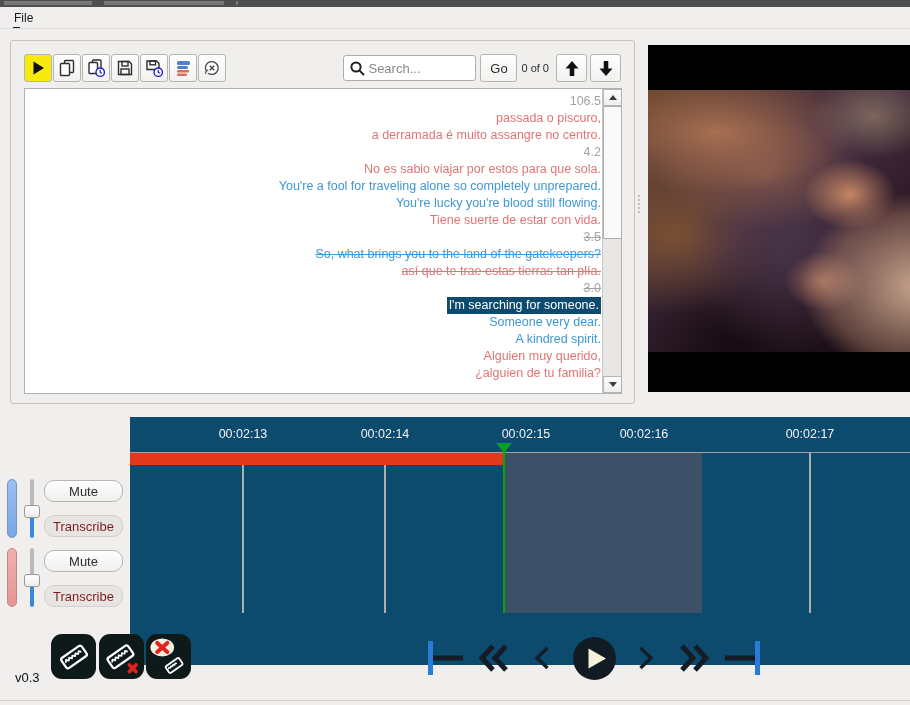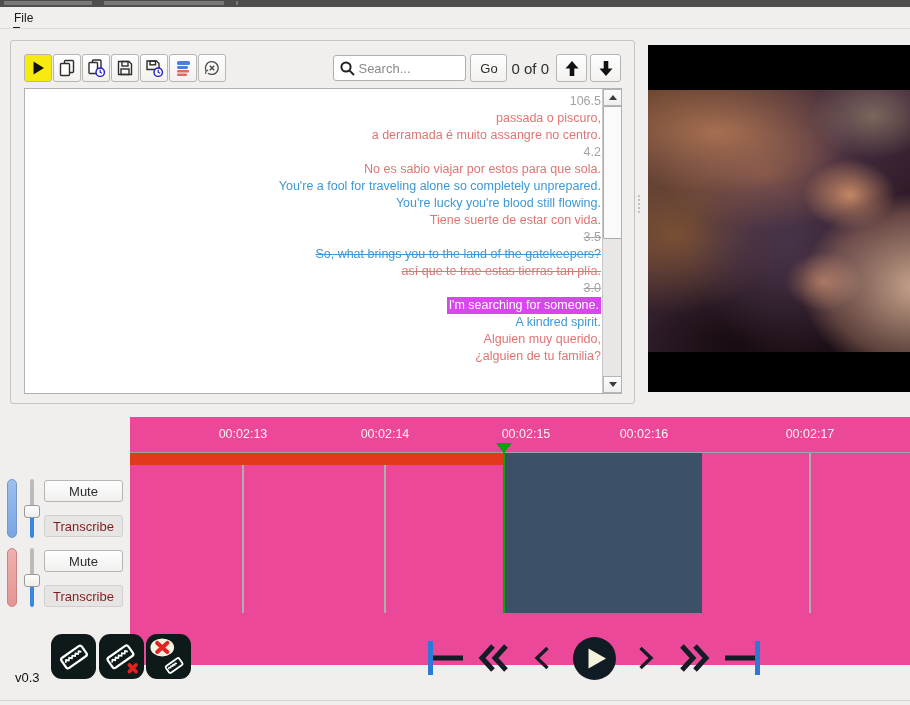--- a/index.html
+++ b/index.html
@@ -22,32 +22,32 @@
     background:linear-gradient(#fefefe,#f2f1f0); display:flex; align-items:center; justify-content:center;
   }
   .tbtn.yellow { background:#f7ea0e; }
   
   .searchbar { position:absolute; right:13px; top:14px; height:26px; display:flex; align-items:center; }
   .search-field { position:relative; width:133px; height:26px; border:1px solid #b0aeac; border-radius:3px; background:#fff; }
   .search-field svg { position:absolute; left:5px; top:4px; }
   .search-field input { position:absolute; left:24px; top:1px; width:104px; height:22px; border:0; outline:none; font-family:"Liberation Sans",sans-serif; font-size:13px; color:#444; background:transparent; }
   .search-field input::placeholder { color:#8c8a88; }
   .go-btn { margin-left:4px; width:37px; height:28px; border:1px solid #b7b5b2; border-radius:3px; background:linear-gradient(#fefefe,#f2f1f0); font-size:13px; color:#2d2d2d; display:flex; align-items:center; justify-content:center; }
-  .match-count { margin:0 4px; font-size:15px; color:#2d2d2d; white-space:nowrap;text-align:center; }
+  .match-count { margin:0 4px; font-size:11px; color:#2d2d2d; white-space:nowrap;text-align:center; }
   .nav-btn { width:31px; height:28px; border:1px solid #b7b5b2; border-radius:3px; background:linear-gradient(#fefefe,#f2f1f0); display:flex; align-items:center; justify-content:center; margin-left:3px; }
   
   .listbox { position:absolute; left:13px; top:47px; width:598px; height:306px; background:#fff; border:1px solid #b3b1af; overflow:hidden; }
   .lines { position:absolute; left:0; top:0; width:576px; padding:4px 0 0 8px; }
   .ln { height:17px; line-height:17px; font-size:12.5px; white-space:nowrap;text-align:right; }
   .ln span { display:inline-block; }
   .c-g span { color:#a5a3a1; }
   .c-r span { color:#e17473; }
   .c-b span { color:#3f97d3; }
   .st span { text-decoration:line-through; }
-  .sel span { background:#d946ef; color:#fff; padding:0 2px; }
+  .sel span { background:#0c4a6e; color:#fff; padding:0 2px; }
   
   .vscroll { position:absolute; right:0; top:0; width:19px; height:304px; background:#e9e7e5; border-left:1px solid #c9c7c5; }
   .sc-btn { position:absolute; left:0; width:19px; height:17px; background:linear-gradient(#fdfdfd,#f0efee); border:1px solid #b7b5b2; display:flex; align-items:center; justify-content:center; }
   .sc-up { top:0; }
   .sc-down { bottom:0; }
   .sc-thumb { position:absolute; left:0; top:17px; width:19px; height:133px; background:#fbfafa; border:1px solid #aeacaa; border-radius:1px; }
   .tri-up { width:0; height:0; border-left:4px solid transparent; border-right:4px solid transparent; border-bottom:5px solid #3c3c3c; }
   .tri-down { width:0; height:0; border-left:4px solid transparent; border-right:4px solid transparent; border-top:5px solid #3c3c3c; }
   
   .splitter { position:absolute; left:637px; top:195px; width:4px; height:26px; display:flex; flex-direction:column; gap:2px; align-items:center; }
@@ -62,38 +62,38 @@
       radial-gradient(66px 50px at 77% 40%, rgba(210,145,105,.9), transparent 70%),
       radial-gradient(55px 42px at 67% 73%, rgba(195,135,105,.75), transparent 70%),
       radial-gradient(190px 85px at 26% 16%, rgba(180,120,85,.85), transparent 72%),
       radial-gradient(150px 80px at 44% 32%, rgba(155,100,75,.65), transparent 70%),
       radial-gradient(120px 150px at 52% 58%, rgba(72,52,72,.95), transparent 78%),
       radial-gradient(150px 110px at 10% 55%, rgba(135,88,48,.75), transparent 72%),
       radial-gradient(230px 130px at 35% 97%, rgba(22,10,16,.95), transparent 82%),
       linear-gradient(135deg, #63402a 0%, #473043 45%, #2f1b28 70%, #140b12 100%);
   }
   
-  .timeline { position:absolute; left:130px; top:417px; width:780px; height:248px; background:#ec4899; }
+  .timeline { position:absolute; left:130px; top:417px; width:780px; height:248px; background:#0c4a6e; }
   .ruler { position:absolute; left:0; top:0; width:780px; height:36px; }
   .ts { position:absolute; top:10px; transform:translateX(-50%); color:#f2f2f2; font-size:12.5px; white-space:nowrap; }
   .wave-topline { position:absolute; left:0; top:35px; width:780px; height:1px; background:#a3a3a3; }
   .grid { position:absolute; top:36px; width:2px; height:160px; background:#aeaeae; }
   .clip-blue { position:absolute; left:374px; top:36px; width:198px; height:160px; background:#3c5168; }
   .progress-red { position:absolute; left:0; top:36px; width:374px; height:12px; background:#e2391d; }
   .playhead-line { position:absolute; left:373px; top:26px; width:2px; height:170px; background:#0ba30b; }
   .playhead-tri { position:absolute; left:366px; top:26px; width:0; height:0; border-left:8px solid transparent; border-right:8px solid transparent; border-top:10px solid #0ba30b; }
   
   .meter { position:absolute; left:7px; width:10px; height:59px; border-radius:5px; }
   .meter.blue { background:linear-gradient(180deg,#9cc0ef,#79a5e3); border:1px solid #7796c4; }
   .meter.pink { background:linear-gradient(180deg,#f0b0ae,#e39693); border:1px solid #c48583; }
   .vslider { position:absolute; left:24px; width:16px; height:59px; }
   .vtrack-top { position:absolute; left:6px; top:0; width:4px; height:28px; background:#bdbbb9; border-radius:2px 2px 0 0; }
   .vtrack-bot { position:absolute; left:6px; top:28px; width:4px; height:31px; background:#3987de; border-radius:0 0 2px 2px; }
   .vhandle { position:absolute; left:0; top:26px; width:16px; height:13px; background:linear-gradient(#fdfdfd,#ededec); border:1px solid #9b9997; border-radius:3px; }
-  .ctl-btn { position:absolute; left:44px; width:79px; height:22px; border:1px solid #b7b5b2; border-radius:3px; background:linear-gradient(#fefefe,#f1f0ef); font-size:13px; color:#2d2d2d; display:flex; align-items:center; justify-content:center; }
+  .ctl-btn { position:absolute; left:44px; width:79px; height:22px; border:1px solid #b7b5b2; border-radius:10px; background:linear-gradient(#fefefe,#f1f0ef); font-size:13px; color:#2d2d2d; display:flex; align-items:center; justify-content:center; }
   .ctl-btn.disabled { background:#e7e5e3; color:#7f1d1d; border-color:#d2d0ce; }
   
   .razor-btn { position:absolute; top:634px; width:45px; height:45px; background:#0e1a19; border-radius:11px; display:flex; align-items:center; justify-content:center; }
   .razor-btn svg { overflow:visible; }
   .version { position:absolute; left:15px; top:670px; font-size:13px; color:#111; }
   .transport { position:absolute; left:424px; top:635px; width:345px; height:46px; display:flex; align-items:center; gap:0; }
   .t-btn { display:flex; align-items:center; justify-content:center; background:transparent; border:0; }
   .bottom-line { position:absolute; left:0; top:700px; width:910px; height:1px; background:#d6d4d2; }
 </style>
 </head>
@@ -196,20 +196,21 @@
         <div class="ln c-g"><span>4.2</span></div>
         <div class="ln c-r"><span>No es sabio viajar por estos para que sola.</span></div>
         <div class="ln c-b"><span>You're a fool for traveling alone so completely unprepared.</span></div>
         <div class="ln c-b"><span>You're lucky you're blood still flowing.</span></div>
         <div class="ln c-r"><span>Tiene suerte de estar con vida.</span></div>
         <div class="ln c-g st"><span>3.5</span></div>
         <div class="ln c-b st"><span>So, what brings you to the land of the gatekeepers?</span></div>
         <div class="ln c-r st"><span>así que te trae estas tierras tan plía.</span></div>
         <div class="ln c-g st"><span>3.0</span></div>
         <div class="ln sel"><span>I'm searching for someone.</span></div>
+        <div class="ln c-b"><span>Someone very dear.</span></div>
         <div class="ln c-b"><span>A kindred spirit.</span></div>
         <div class="ln c-r"><span>Alguien muy querido,</span></div>
         <div class="ln c-r"><span>¿alguien de tu familia?</span></div>
       </div>
       <div class="vscroll">
         <div class="sc-btn sc-up">
             <i class="tri-up"></i>
           </div>
         <div class="sc-thumb"></div>
         <div class="sc-btn sc-down">

